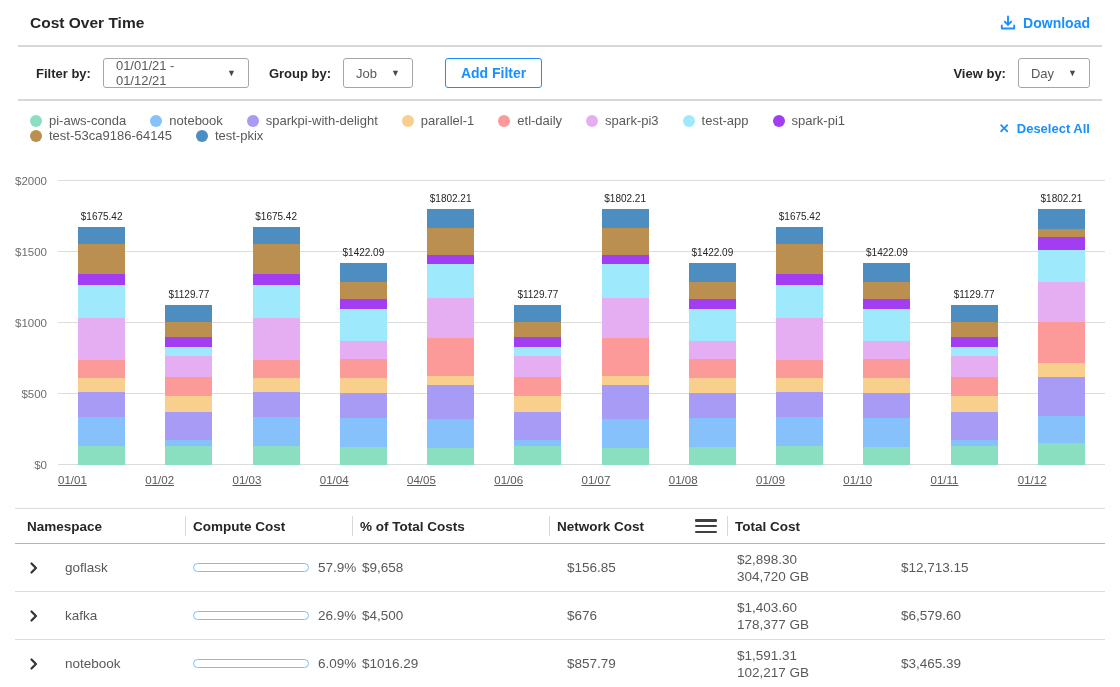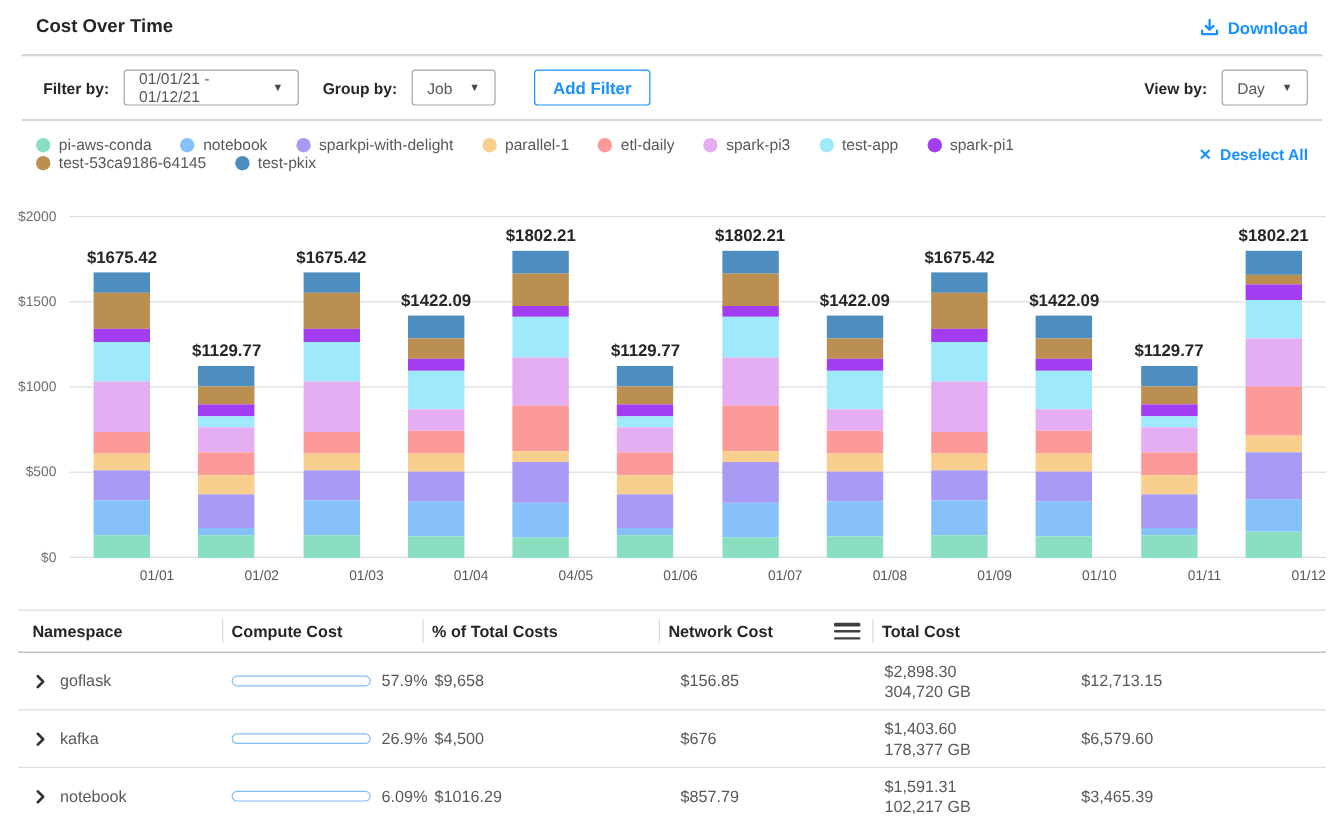--- a/index.html
+++ b/index.html
@@ -41,43 +41,43 @@
 
   
   .chart-wrap { margin:28px 15px 0 58px; }
   .plot { position:relative; height:284px; }
   .gridline { position:absolute; left:0; right:0; height:1px; background:#dcdcdc; }
   .ytick { position:absolute; right:calc(100% + 11px); transform:translateY(-50%);
     font-size:11.5px; color:#6e6e6e; white-space:nowrap; }
   .bars { position:absolute; left:0; right:0; top:0; bottom:0; display:flex; }
   .bar-slot { flex:1; display:flex; flex-direction:column; justify-content:flex-end;
     align-items:center; }
-  .bar-total { font-size:14px; color:#262626; margin-bottom:5px; white-space:nowrap;font-weight:bold; }
+  .bar-total { font-size:10px; color:#262626; margin-bottom:5px; white-space:nowrap; }
   .bar-stack { width:47px; display:flex; flex-direction:column-reverse; }
   .seg { width:100%; }
   .xlabels { display:flex; margin-top:9px; }
-  .xlabel { flex:1; text-align:right; font-size:11.5px; color:#595959; }
+  .xlabel { flex:1; text-align:left; font-size:11.5px; color:#595959;text-decoration:underline; }
 
   
   .table { margin:22px 15px 0 15px; border-top:1px solid #dcdcdc; font-size:13.5px; }
   .trow { display:grid; grid-template-columns:170px 167px 197px 178px 164px 1fr;
     align-items:center; }
   .thead { border-bottom:1px solid #b3b3b3; height:35px; }
   .th { position:relative; font-weight:bold; color:#262626; padding-left:8px;
     height:100%; display:flex; align-items:center; }
   .th:not(:first-child)::before { content:""; position:absolute; left:0; top:7px;
     bottom:7px; width:1px; background:#d9d9d9; }
   .th:first-child { padding-left:12px; }
   .th-network { justify-content:space-between; padding-right:10px; }
   .burger { width:22px; height:14px; display:flex; flex-direction:column;
     justify-content:space-between; cursor:pointer; flex:none; }
   .burger span { height:2.5px; background:#404040; border-radius:1px; }
   .tbody .trow { height:48px; border-bottom:1px solid #dcdcdc; }
   .td { padding-left:10px; color:#595959; }
-  .ns-cell { display:flex; align-items:center; gap:9px; padding-left:12px; }
+  .ns-cell { display:flex; align-items:center; gap:24px; padding-left:12px; }
   .chev { width:14px; height:14px; flex:none; cursor:pointer; }
   .chev svg { display:block; }
   .pct-cell { display:flex; align-items:center; gap:9px; padding-left:8px; }
   .pill { width:116px; height:9px; border:1px solid #7fbef8; border-radius:5px;
     background:#fff; overflow:hidden; flex:none; }
   .pill-fill { height:100%; background:#2196f3; border-radius:5px 0 0 5px; }
   .net-cell { line-height:17px; }
 </style>
 </head>
 <body>

